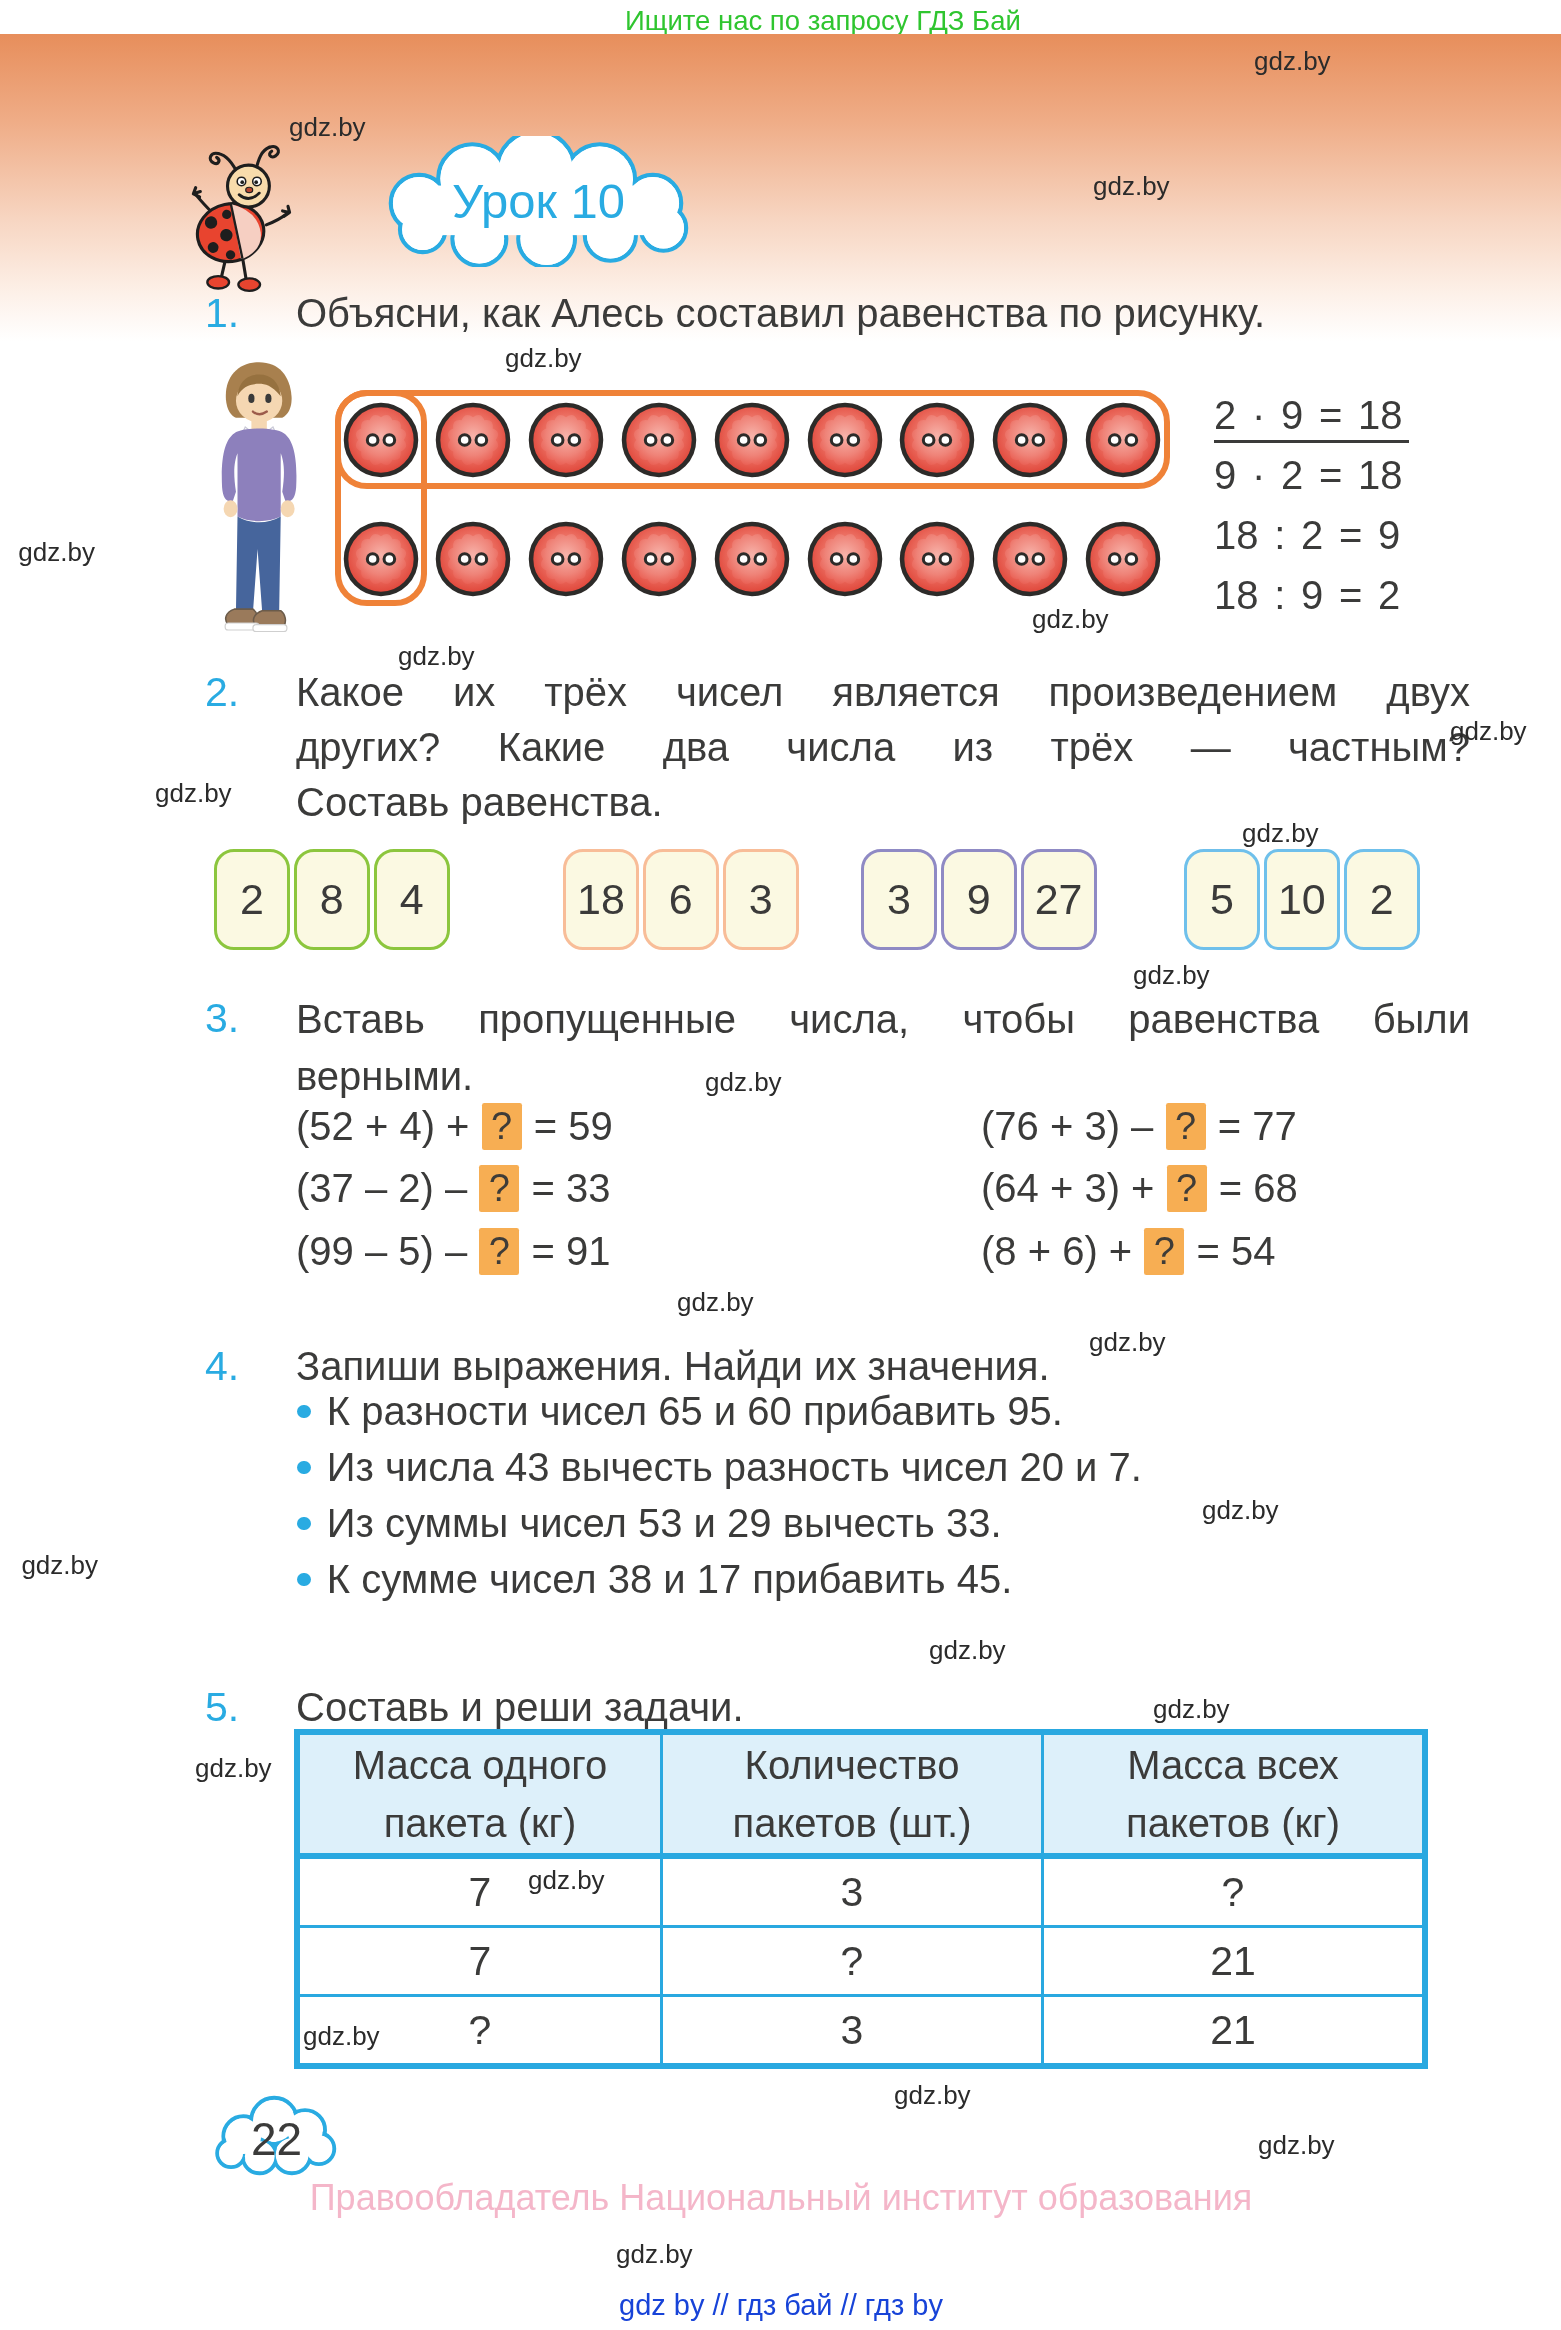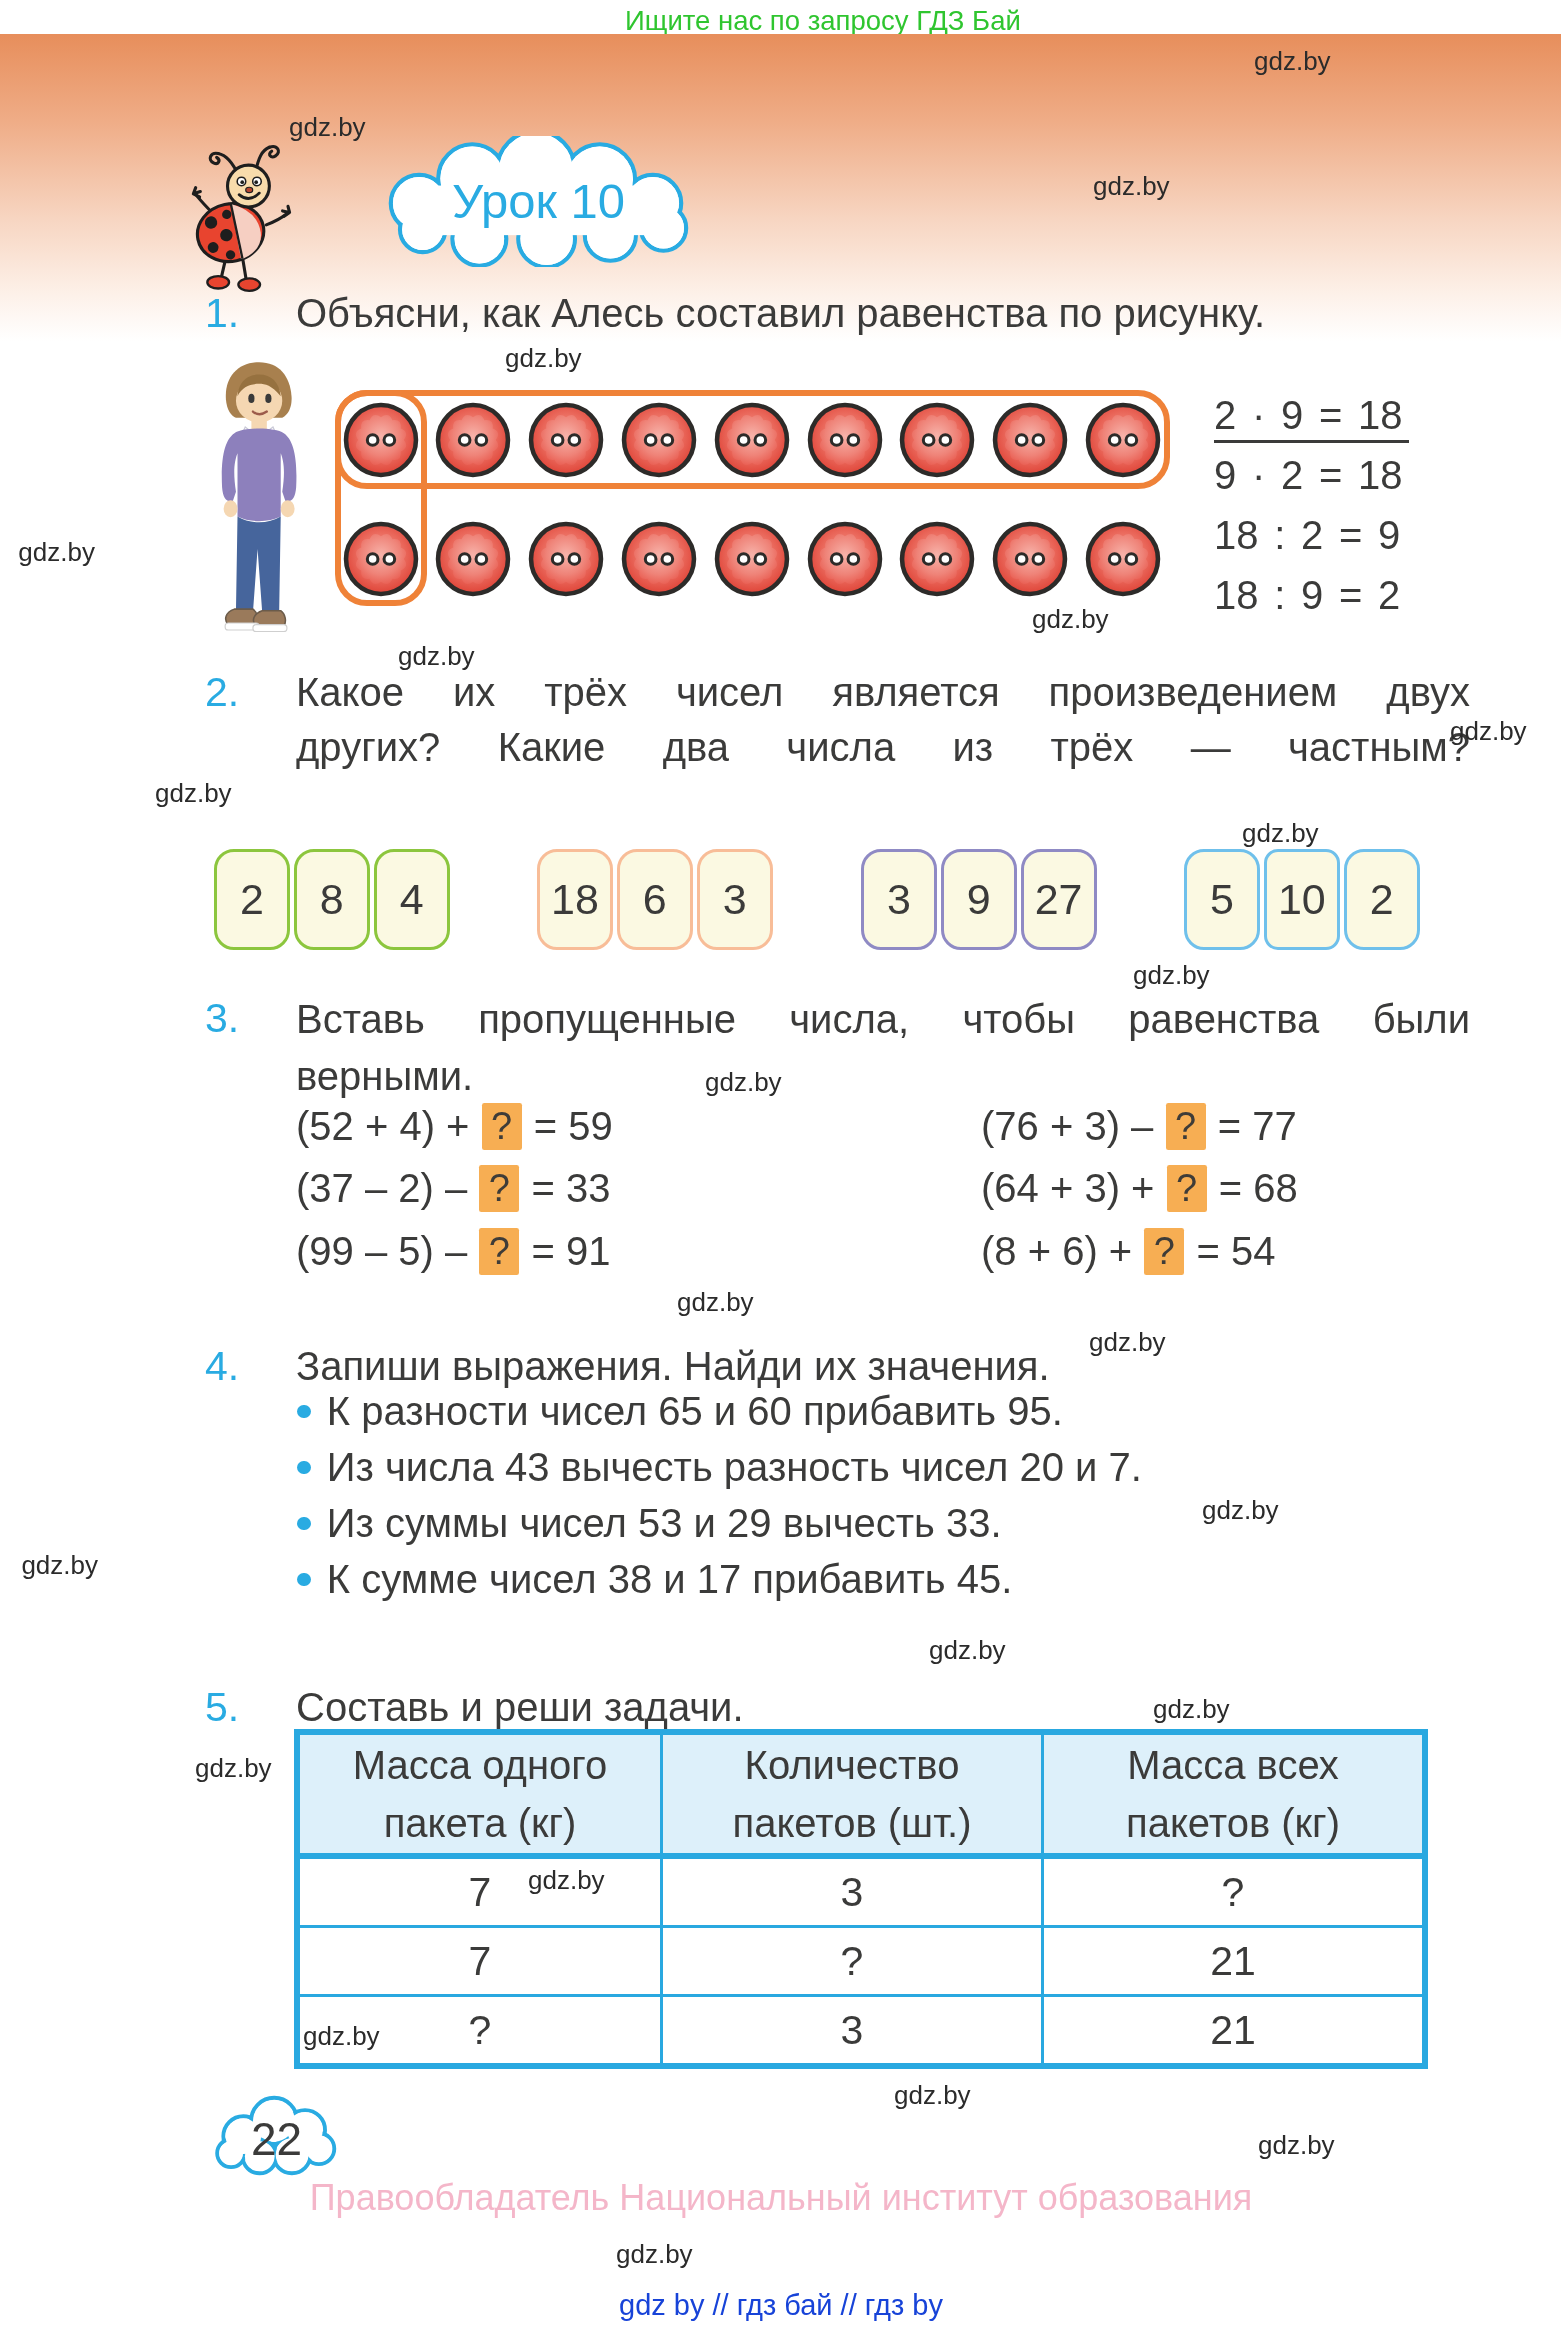--- a/index.html
+++ b/index.html
@@ -225,31 +225,32 @@
       <div class="feq-line"><span>9 · 2 = 18</span></div>
       <div class="feq-line"><span>18 : 2 = 9</span></div>
       <div class="feq-line"><span>18 : 9 = 2</span></div>
     </div>
 
   <div class="task" style="top:665px">
     <span class="tnum">2.</span>
     <div class="tbody">
       <div class="justify">Какое их трёх чисел является произведением двух</div>
       <div class="justify">других? Какие два числа из трёх — частным?</div>
+      <div>Составь равенства.</div>
     </div>
   </div>
 
   <div id="cards-layer">
       <div class="card-group" style="left: 214px;">
         <div class="card" style="border-color: rgb(140, 198, 62);">2</div>
         <div class="card" style="border-color: rgb(140, 198, 62);">8</div>
         <div class="card" style="border-color: rgb(140, 198, 62);">4</div>
       </div>
       <div class="card-group" style="left: 537px;">
-        <div class="card" style="border-color: rgb(248, 189, 152);">18</div>
+        <div class="card" style="border-color: rgb(248, 189, 152); margin-left: 26px;">18</div>
         <div class="card" style="border-color: rgb(248, 189, 152);">6</div>
         <div class="card" style="border-color: rgb(248, 189, 152);">3</div>
       </div>
       <div class="card-group" style="left: 861px;">
         <div class="card" style="border-color: rgb(143, 138, 196);">3</div>
         <div class="card" style="border-color: rgb(143, 138, 196);">9</div>
         <div class="card" style="border-color: rgb(143, 138, 196);">27</div>
       </div>
       <div class="card-group" style="left: 1184px;">
         <div class="card" style="border-color: rgb(111, 192, 235);">5</div>

